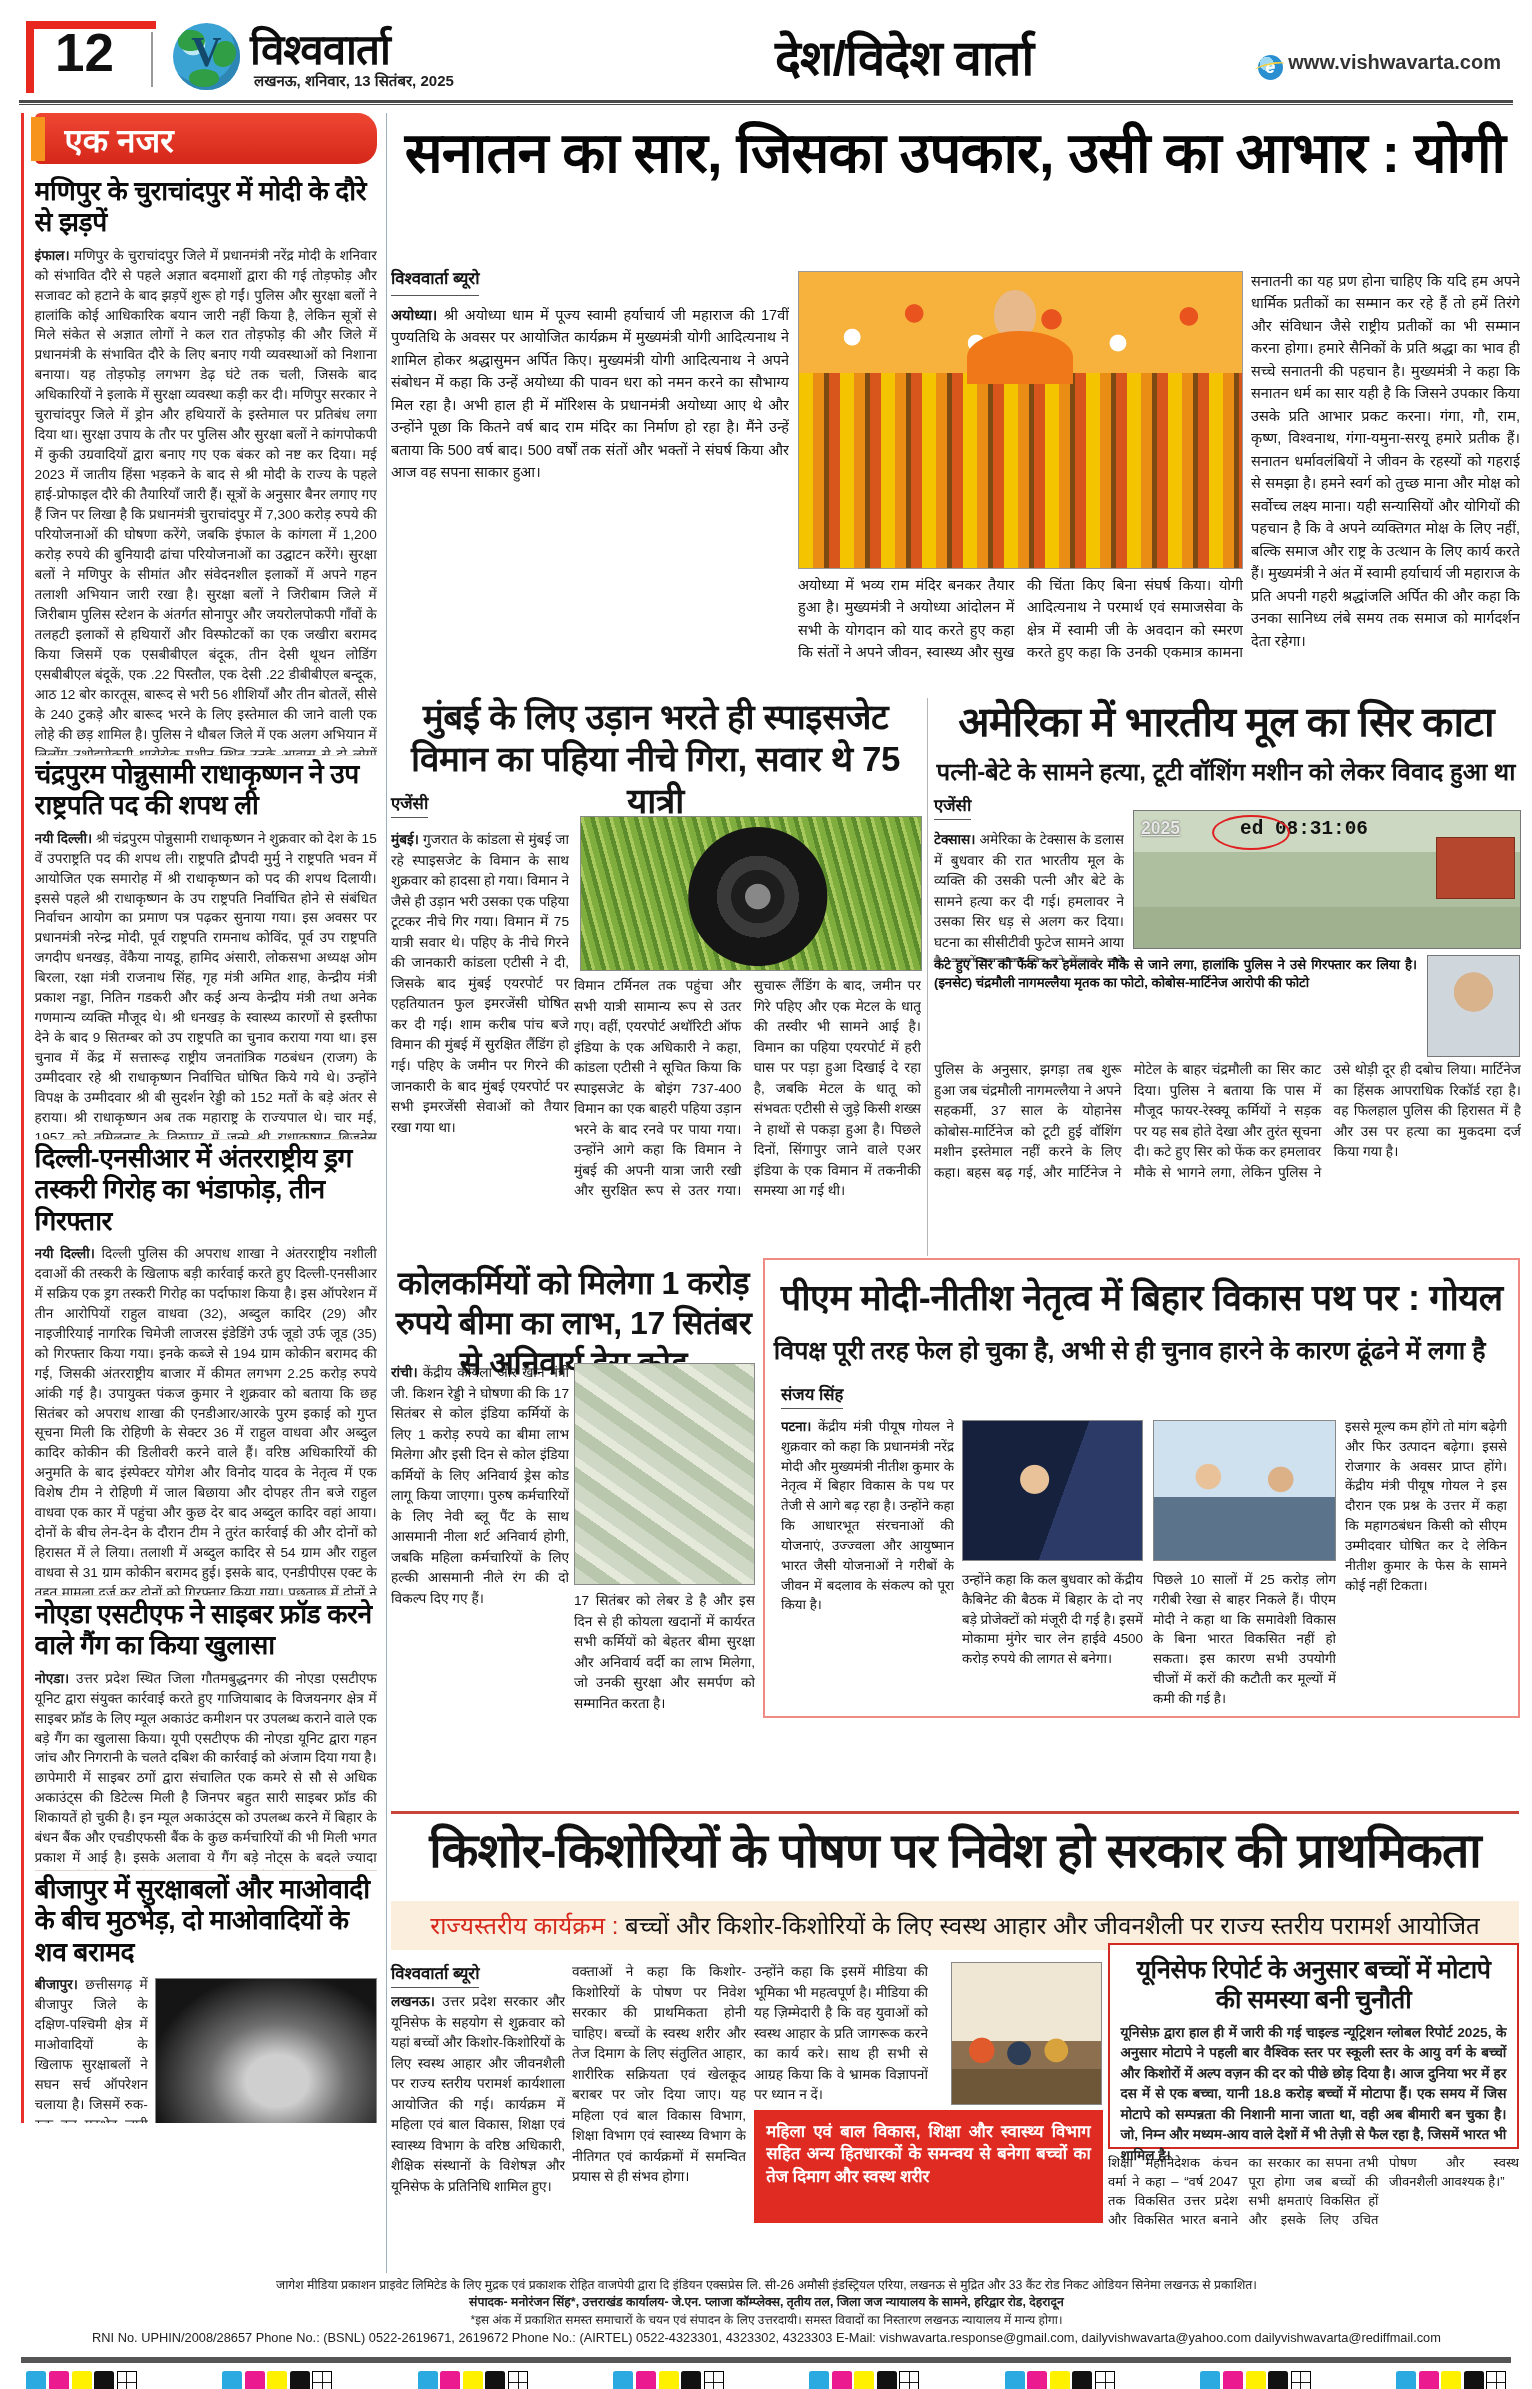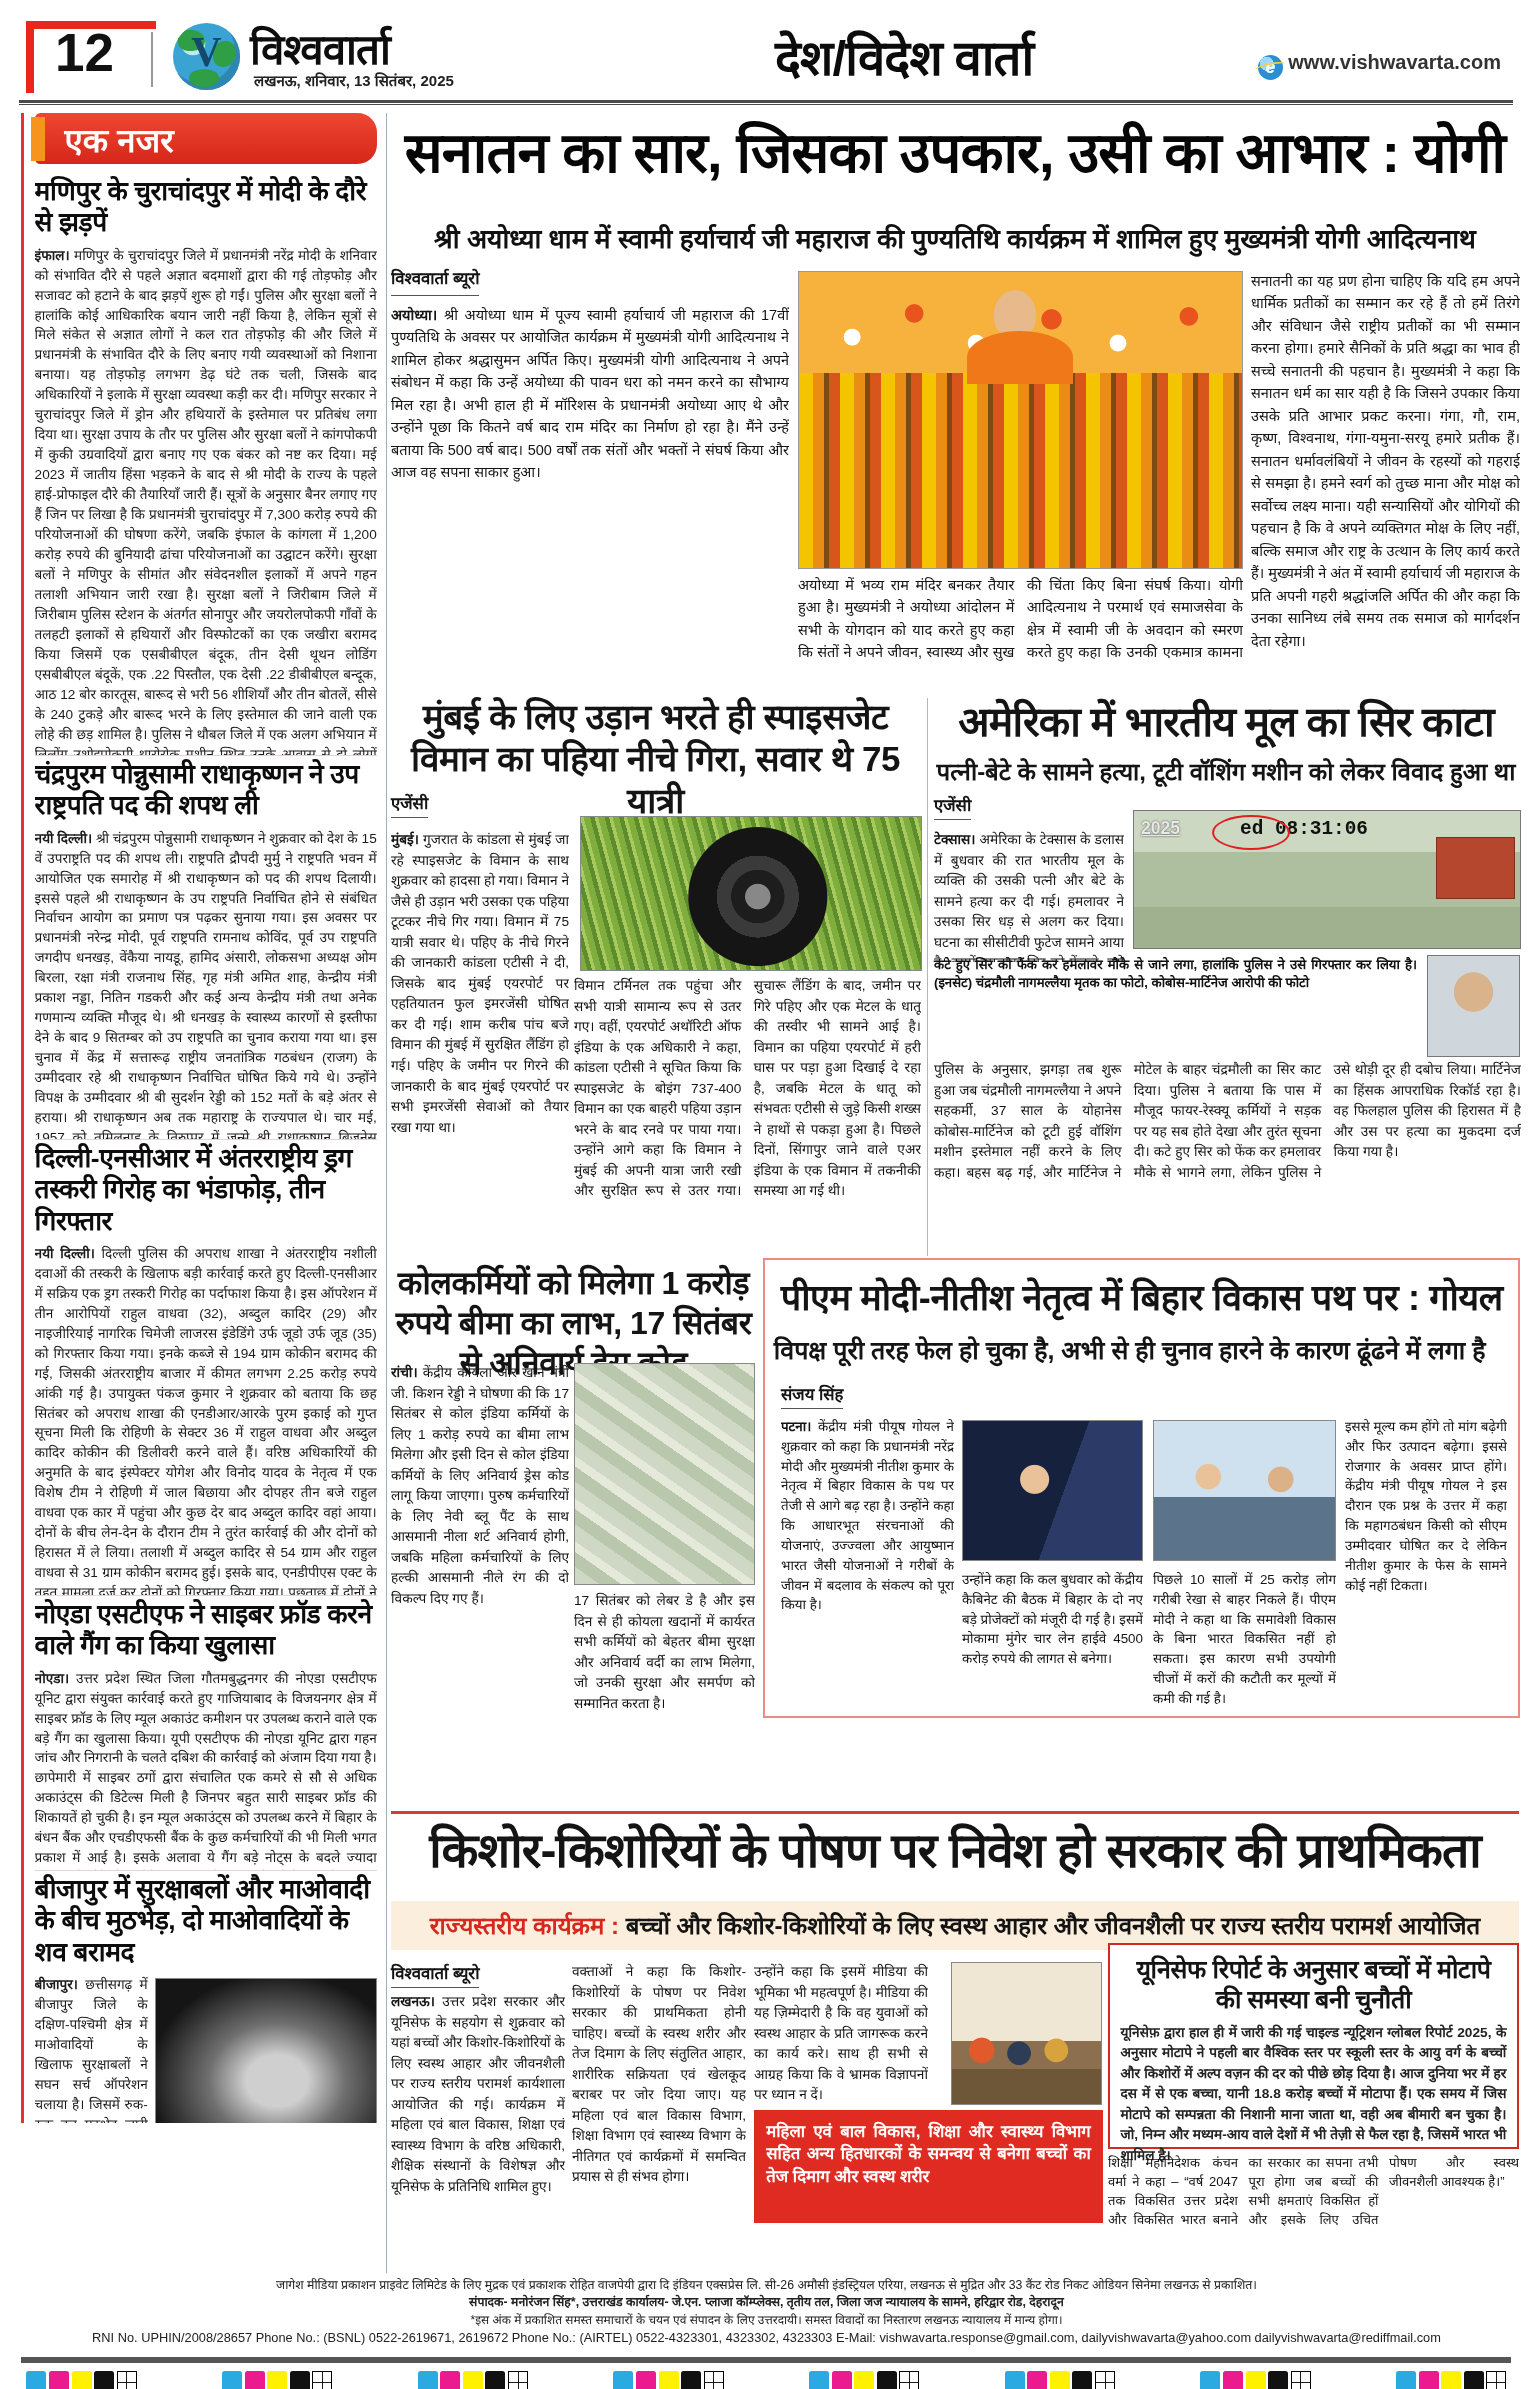--- a/index.html
+++ b/index.html
@@ -122,21 +122,21 @@
     background: radial-gradient(circle at 40% 42%, #e9c29a 0 14px, transparent 15px),
                 linear-gradient(110deg, #16213e 0 55%, #2b3a66 55%); }
   .g-ph2 { position:absolute; left:388px; top:160px; width:183px; height:141px; border:0.9px solid #888;
     background: radial-gradient(circle at 30% 40%, #e9c29a 0 12.3px, transparent 13.2px),
                 radial-gradient(circle at 70% 42%, #dcb187 0 12.3px, transparent 13.2px),
                 linear-gradient(#cfe0ee 0 55%, #5b748c 55%); }
 
   
   .k-rule { left:391px; top:1811px; width:1128px; height:2.6px; background:#c9453c; }
   .k-hl { left:391px; top:1816px; width:1128px; font-size:48px; font-weight:bold; letter-spacing:-0.9px; }
-  .k-sub { left:391px; top:1901px; width:1128px; height:49px; background:#fbeedd; font-size:24px; font-weight:bold;
+  .k-sub { left:391px; top:1901px; width:1128px; height:49px; background:#fbeedd; font-size:24px; font-weight:normal;
            line-height:49px; text-align:center; }
   .k-sub .lbl { color:#d6281c; }
   .k-by { left:391px; top:1961px; }
   .k-c1 { left:391px; top:1992px; width:174px; height:280px; }
   .k-c2 { left:572px; top:1962px; width:174px; height:310px; }
   .k-c3 { left:754px; top:1962px; width:174px; height:143px; }
   .k-below { left:1108px; top:2154px; width:411px; height:118px; column-count:3; column-gap:10.6px; font-size:13px; line-height:1.45; text-align:justify;}
   .unicef-photo { left:951px; top:1962px; width:151px; height:143px; border:0.9px solid #888;
     background: radial-gradient(circle at 20% 62%, #e05a2b 0 12.3px, transparent 13.2px),
                 radial-gradient(circle at 45% 64%, #2c3d55 0 11.4px, transparent 12.3px),
@@ -211,21 +211,20 @@
     <div class="brief" style="height:252px; border-bottom:none">
       <h3>बीजापुर में सुरक्षाबलों और माओवादी के बीच मुठभेड़, दो माओवादियों के शव बरामद</h3>
       <p class="btext"><span class="bijapur-img"></span>
         <span class="city">बीजापुर।</span> <span>छत्तीसगढ़ में बीजापुर जिले के दक्षिण-पश्चिमी क्षेत्र में माओवादियों के खिलाफ सुरक्षाबलों ने सघन सर्च ऑपरेशन चलाया है। जिसमें रुक-रुक कर मुठभेड़ जारी है। इस मुठभेड़ में अब तक दो माओवादियों के शव बरामद किए गए हैं। साथ ही मौके से थ्री नॉट थ्री बंदूक सहित अन्य हथियार, विस्फोटक सामग्री एवं दैनिक उपयोग की आवश्यक वस्तुएं भी बरामद की गई हैं। पुलिस से मिली जानकारी के अनुसार माओवादी गतिविधियों की सूचना मिलने पर सुरक्षा बलों ने यह कार्रवाई की है। अभियान में सुरक्षा बलों को बड़ी सफलता मिली है और क्षेत्र में तलाशी जारी है।</span></p>
     </div>
   </div>
 
   <div class="abs vdiv-main"></div>
 
   <div class="abs lead-hl ctr">सनातन का सार, जिसका उपकार, उसी का आभार : योगी</div>
-  <div class="abs lead-sub ctr">श्री अयोध्या धाम में स्वामी हर्याचार्य जी महाराज की पुण्यतिथि कार्यक्रम में शामिल हुए मुख्यमंत्री योगी आदित्यनाथ</div>
 
   <div class="abs lead-colL just hide-ov">
     <span class="byline">विश्ववार्ता ब्यूरो</span><br>
     <span class="city">अयोध्या।</span> <span>श्री अयोध्या धाम में पूज्य स्वामी हर्याचार्य जी महाराज की 17वीं पुण्यतिथि के अवसर पर आयोजित कार्यक्रम में मुख्यमंत्री योगी आदित्यनाथ ने शामिल होकर श्रद्धासुमन अर्पित किए। मुख्यमंत्री योगी आदित्यनाथ ने अपने संबोधन में कहा कि उन्हें अयोध्या की पावन धरा को नमन करने का सौभाग्य मिल रहा है। अभी हाल ही में मॉरिशस के प्रधानमंत्री अयोध्या आए थे और उन्होंने पूछा कि कितने वर्ष बाद राम मंदिर का निर्माण हो रहा है। मैंने उन्हें बताया कि 500 वर्ष बाद। 500 वर्षों तक संतों और भक्तों ने संघर्ष किया और आज वह सपना साकार हुआ।</span>
   </div>
   <div class="abs yogi-photo">
     <span class="head"></span>
       <span class="robe"></span>
   </div>
   <div class="abs lead-mid just hide-ov">अयोध्या में भव्य राम मंदिर बनकर तैयार हुआ है। मुख्यमंत्री ने अयोध्या आंदोलन में सभी के योगदान को याद करते हुए कहा कि संतों ने अपने जीवन, स्वास्थ्य और सुख की चिंता किए बिना संघर्ष किया। योगी आदित्यनाथ ने परमार्थ एवं समाजसेवा के क्षेत्र में स्वामी जी के अवदान को स्मरण करते हुए कहा कि उनकी एकमात्र कामना यही थी कि अयोध्या में प्रभु श्रीराम का भव्य मंदिर बने। आज सनातन धर्म की एकता के आगे समस्त अवरोध ध्वस्त हो रहे हैं। इन सभी संतों का योगदान अविस्मरणीय है।</div>

